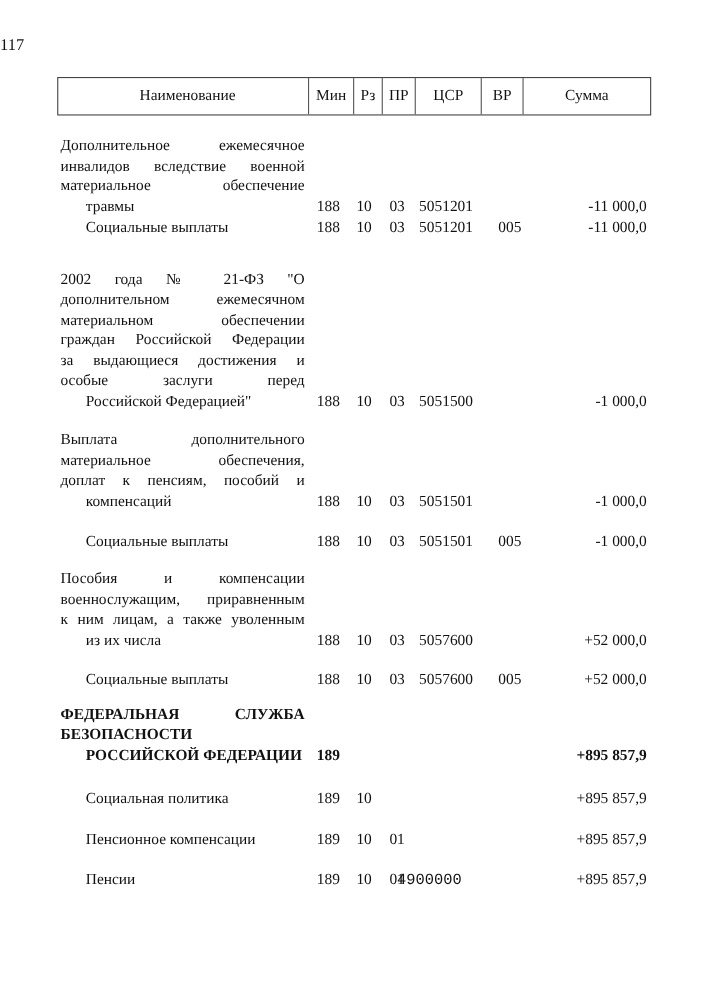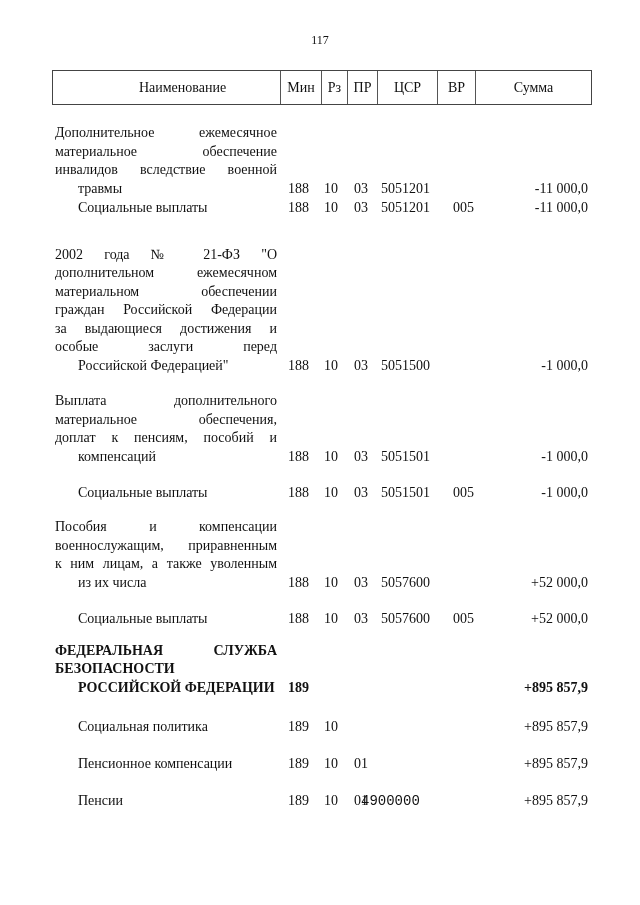--- a/index.html
+++ b/index.html
@@ -1,49 +1,49 @@
 <!DOCTYPE html>
 <html><head>
 <meta charset="utf-8">
 <style>
   html, body { margin:0; padding:0; background:#ffffff; }
   body { width:640px; height:905px; position:relative; overflow:hidden;
          font-family:"Liberation Serif", serif; color:#111; }
-  .pagenum { position:absolute; top:33px; left:0; width:640px; text-align:center; font-size:12px; }
+  .pagenum { position:absolute; top:33px; left:0; width:640px; font-size:15px; }
   .hdr { position:absolute; top:70px; left:52px; height:35px; border:1.5px solid #444; box-sizing:border-box; width:540px; }
   .hcell { position:absolute; top:0; height:100%; display:flex; align-items:center; justify-content:center; font-size:14px; border-left:1px solid #555; box-sizing:border-box; }
   .hcell.first { border-left:none; }
   .row { position:absolute; left:52px; width:540px; font-size:14px; line-height:18.5px; }
   .name { position:absolute; left:3px; width:222px; text-align:justify; text-align-last:left; bottom:0; }
   .name .ln { display:block; text-align:justify; text-align-last:justify; }
   .name .ln.last { text-align-last:left;margin-left:23px; }
   .c { position:absolute; bottom:0; }
   .bold { font-weight:bold; }
 </style>
 </head>
 <body>
 
 <div class="pagenum">117</div>
 
 <div class="hdr">
-  <div class="hcell first" style="left:16px;width:227px;font-family:Liberation Serif, serif;">Наименование</div>
+  <div class="hcell first" style="left:4px;width:227px;font-family:Liberation Serif, serif;">Наименование</div>
   <div class="hcell" style="left:227px;width:41px;">Мин</div>
   <div class="hcell" style="left:268px;width:26px;">Рз</div>
   <div class="hcell" style="left:294px;width:30px;">ПР</div>
   <div class="hcell" style="left:324px;width:60px;">ЦСР</div>
   <div class="hcell" style="left:384px;width:38px;">ВР</div>
   <div class="hcell" style="left:422px;width:116px;">Сумма</div>
 </div>
 
 <div id="rows">
     <div class="row" style="top: 124px; height: 74px;">
       <div class="name">
         <span class="ln">Дополнительное ежемесячное</span>
+        <span class="ln">инвалидов вследствие военной</span>
         <span class="ln">материальное обеспечение</span>
-        <span class="ln">инвалидов вследствие военной</span>
         <span class="ln last">травмы</span>
       </div>
       <div class="c" style="left: 236px;">188</div>
       <div class="c" style="left: 272px;">10</div>
       <div class="c" style="left: 302px;">03</div>
       <div class="c" style="left: 329px;">5051201</div>
       <div class="c" style="left: 401px;"></div>
       <div class="c" style="right: 4px;">-11 000,0</div>
     </div>
     <div class="row" style="top: 198.5px; height: 18.5px;">

